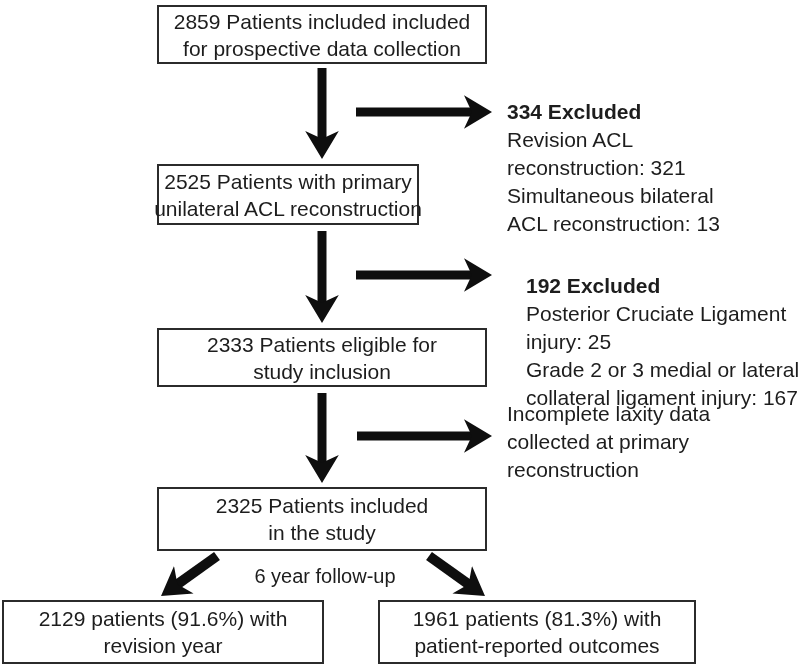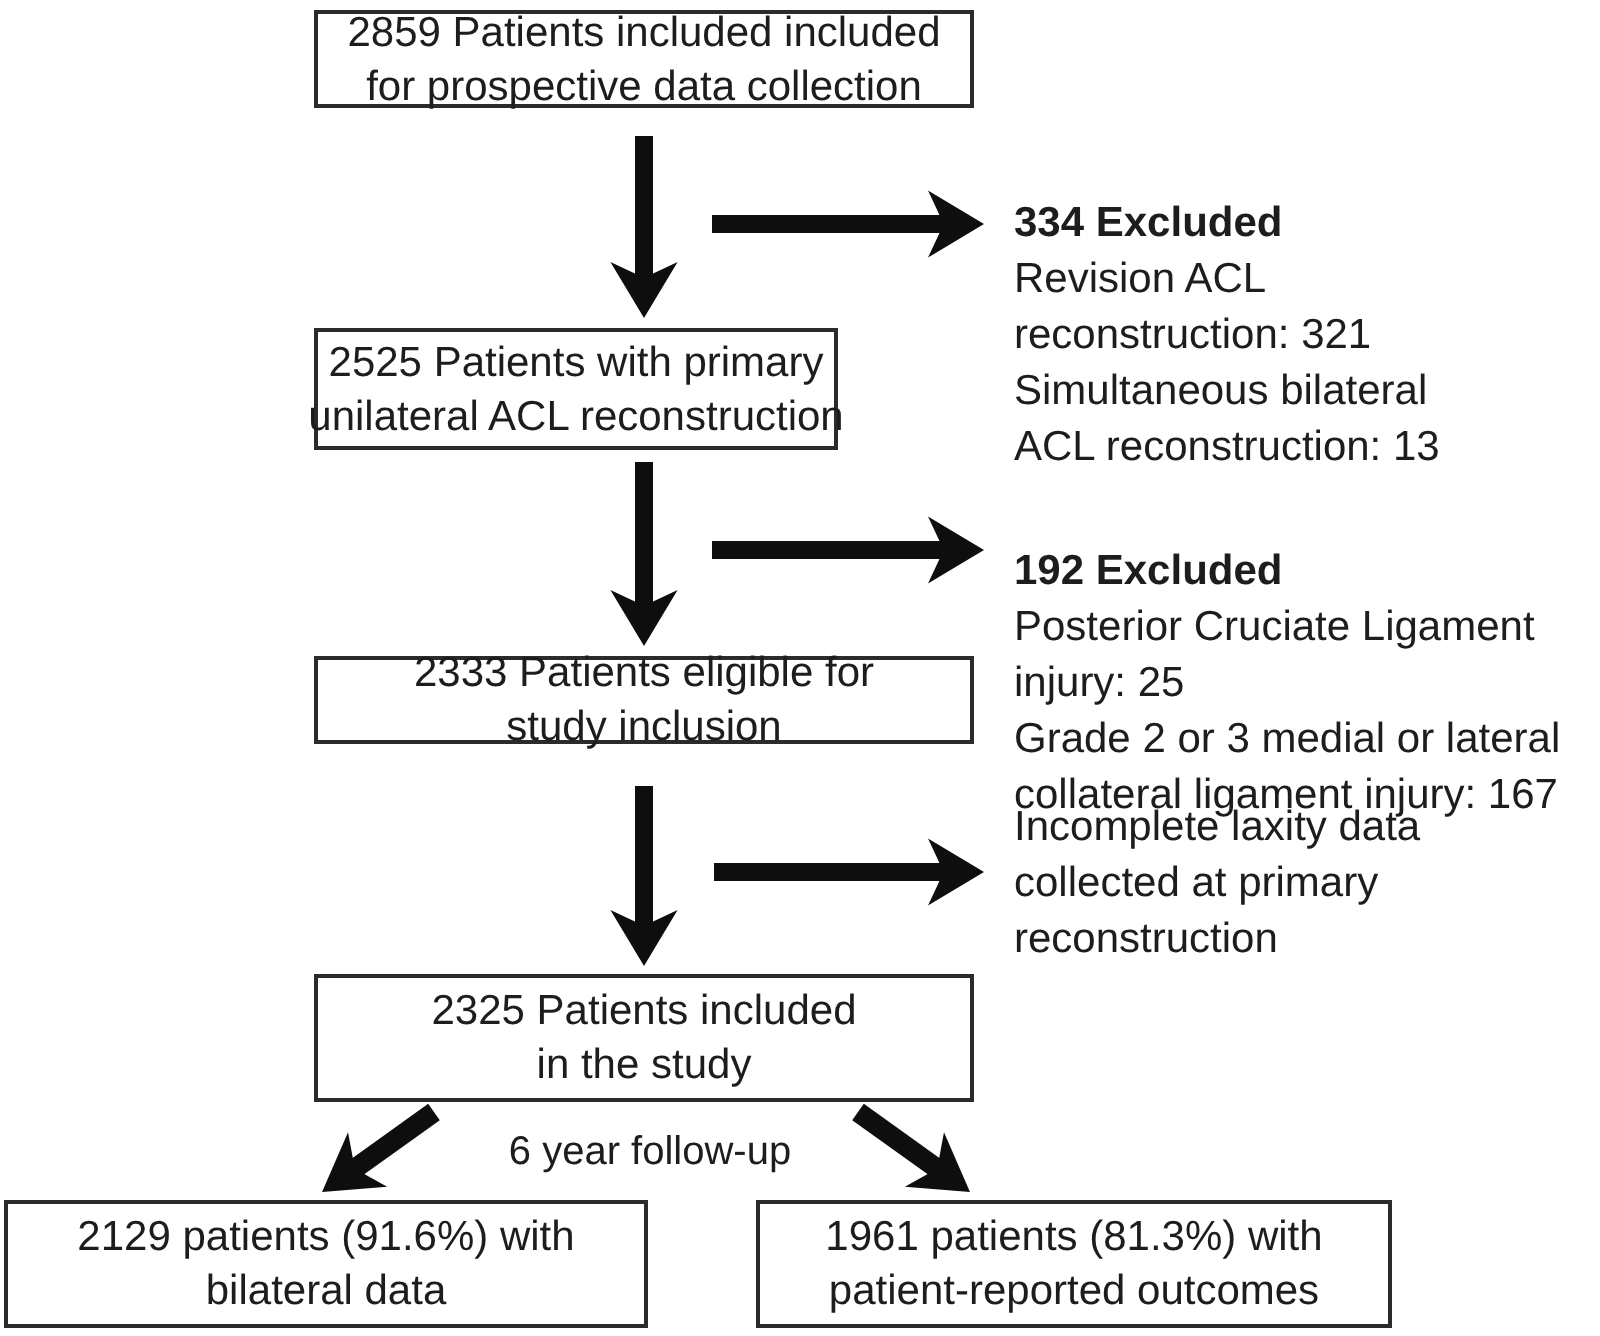--- a/index.html
+++ b/index.html
@@ -69,67 +69,67 @@
     <path d="M322,68 L322,145" stroke="#0e0e0e" stroke-width="9" fill="none" marker-end="url(#ah)"></path>
     <path d="M356,112 L478,112" stroke="#0e0e0e" stroke-width="9" fill="none" marker-end="url(#ah)"></path>
     <path d="M322,231 L322,309" stroke="#0e0e0e" stroke-width="9" fill="none" marker-end="url(#ah)"></path>
     <path d="M356,275 L478,275" stroke="#0e0e0e" stroke-width="9" fill="none" marker-end="url(#ah)"></path>
     <path d="M322,393 L322,469" stroke="#0e0e0e" stroke-width="9" fill="none" marker-end="url(#ah)"></path>
     <path d="M357,436 L478,436" stroke="#0e0e0e" stroke-width="9" fill="none" marker-end="url(#ah)"></path>
     <path d="M217,556 L172.4,587.9" stroke="#0e0e0e" stroke-width="10" fill="none" marker-end="url(#ah)"></path>
     <path d="M429,556 L473.6,587.9" stroke="#0e0e0e" stroke-width="10" fill="none" marker-end="url(#ah)"></path>
   </svg>
 
-  <div class="box" style="left:157px; top:5px; width:330px; height:49px">
+  <div class="box" style="left:157px; top:5px; width:330px; height:59px">
     <span>2859 Patients included included</span>
     <span>for prospective data collection</span>
   </div>
 
   <div class="excl" style="left:507px; top:62px">
     <div class="excl-header">334 Excluded</div>
     <div>Revision ACL</div>
     <div>reconstruction: 321</div>
     <div>Simultaneous bilateral</div>
     <div>ACL reconstruction: 13</div>
   </div>
 
   <div class="box" style="left:157px; top:164px; width:262px; height:61px">
     <span>2525 Patients with primary</span>
     <span>unilateral ACL reconstruction</span>
   </div>
 
-  <div class="excl" style="left:507px; top:236px">
+  <div class="excl" style="left:526px; top:236px">
     <div class="excl-header">192 Excluded</div>
     <div>Posterior Cruciate Ligament</div>
     <div>injury: 25</div>
     <div>Grade 2 or 3 medial or lateral</div>
     <div>collateral ligament injury: 167</div>
   </div>
 
-  <div class="box" style="left:157px; top:328px; width:330px; height:44px">
+  <div class="box" style="left:157px; top:328px; width:330px; height:59px">
     <span>2333 Patients eligible for</span>
     <span>study inclusion</span>
   </div>
 
   <div class="excl" style="left:507px; top:400px">
     <div>Incomplete laxity data</div>
     <div>collected at primary</div>
     <div>reconstruction</div>
   </div>
 
   <div class="box" style="left:157px; top:487px; width:330px; height:64px">
     <span>2325 Patients included</span>
     <span>in the study</span>
   </div>
 
   <div class="follow-up">6 year follow-up</div>
 
   <div class="box" style="left:2px; top:600px; width:322px; height:64px">
     <span>2129 patients (91.6%) with</span>
-    <span>bilateral data</span>
+    <span>revision year</span>
   </div>
 
   <div class="box" style="left:378px; top:600px; width:318px; height:64px">
     <span>1961 patients (81.3%) with</span>
     <span>patient-reported outcomes</span>
   </div>
 
 </div>
 
 </body></html>

